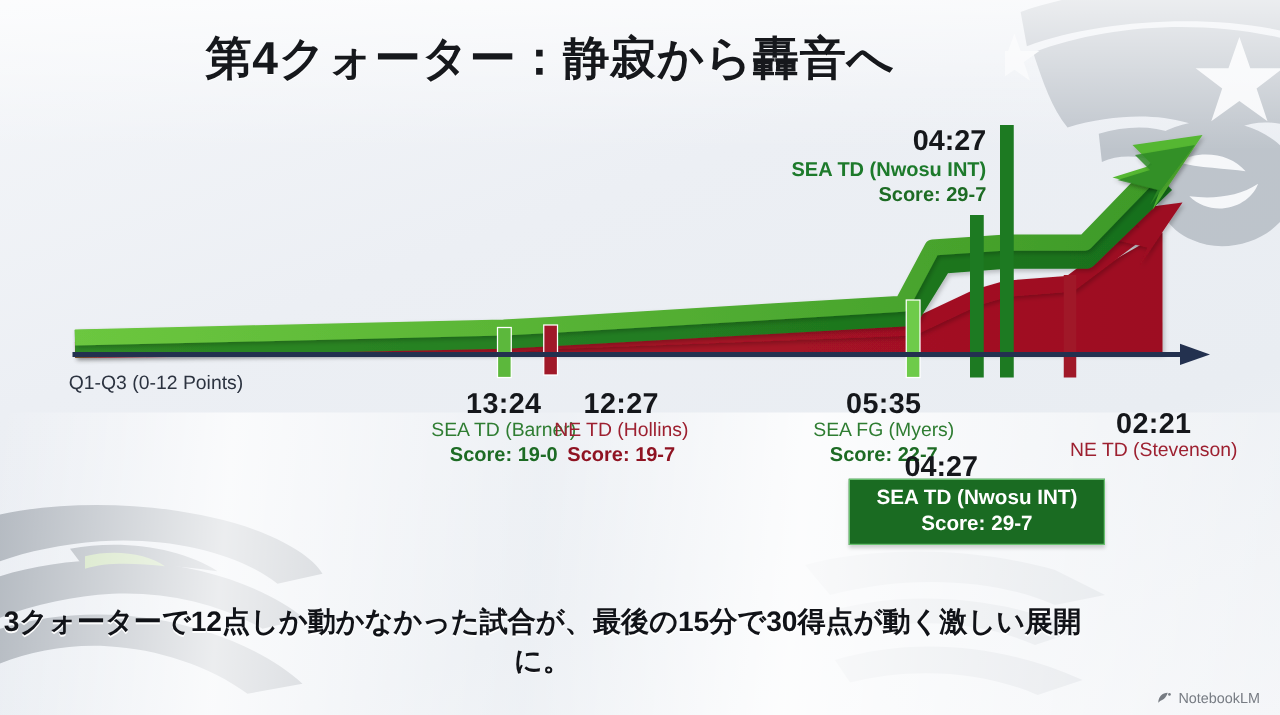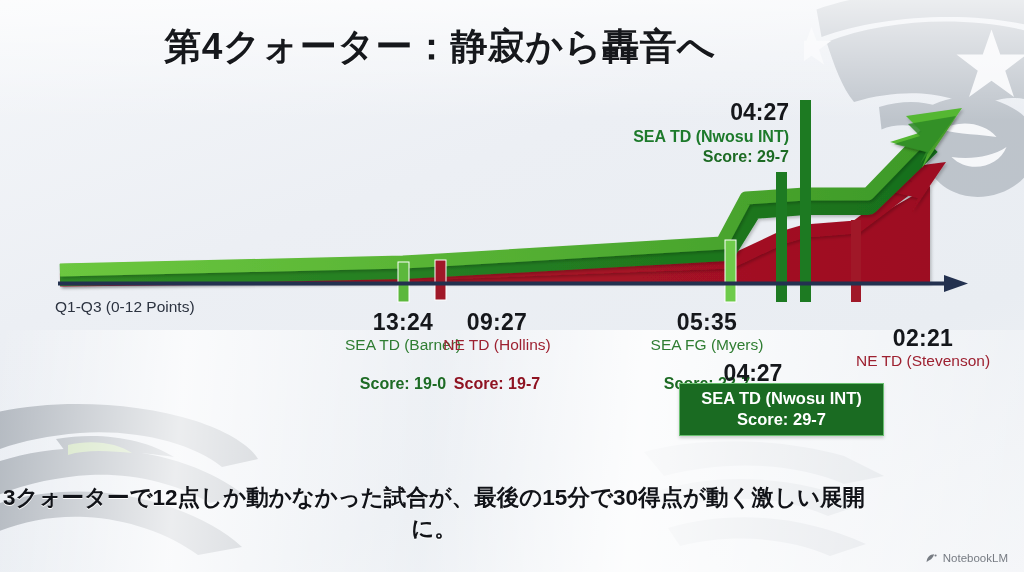--- a/index.html
+++ b/index.html
@@ -42,21 +42,21 @@
   #axis-caption{
     position:absolute;left:55px;top:298px;
     font-size:15.5px;color:#2c3340;font-weight:normal;
   }
 
   
   .evt{position:absolute;text-align:center;white-space:nowrap;
        transform:translateX(-50%);line-height:1.22;}
   .evt .t{font-size:23px;font-weight:bold;color:#15171b;letter-spacing:.3px;}
   .evt .d{font-size:15.5px;}
-  .evt .s{font-size:16px;font-weight:bold;margin-top:19px;}
+  .evt .s{font-size:16px;font-weight:bold;}
   .evt.green .d{color:#2f7d32;text-align:right;}
   .evt.green .s{color:#1d6b24;}
   .evt.red   .d{color:#9d2030;}
   .evt.red   .s{color:#8f1322;}
 
   
   #evt-top{position:absolute;right:235px;top:98px;text-align:right;line-height:1.25;}
   #evt-top .t{font-size:23px;font-weight:bold;color:#15171b;}
   #evt-top .d{font-size:16px;font-weight:bold;color:#1d7a2b;}
   #evt-top .s{font-size:16px;font-weight:bold;color:#1d6b24;}
@@ -77,21 +77,21 @@
 
   
   #caption{
     position:absolute;left:0;bottom:28px;width:868px;text-align:center;
     font-size:22.5px;font-weight:bold;color:#111318;
     text-shadow:0 1px 0 rgba(255,255,255,.95);
   }
   
   #watermark{
     position:absolute;right:16px;bottom:7px;
-    display:flex;align-items:flex-start;gap:5px;
+    display:flex;align-items:center;gap:5px;
     font-size:11.5px;color:#6a6f77;opacity:.9;
   }
 </style>
 </head>
 <body>
 
 <div id="slide">
 
   <svg class="logo" id="pats-logo" viewBox="0 0 200 200">
     <g fill="#9aa2ac">
@@ -189,21 +189,21 @@
     <div class="s">Score: 29-7</div>
   </div>
 
   <div class="evt green" style="left:403px;top:308px;">
     <div class="t">13:24</div>
     <div class="d">SEA TD (Barner)</div>
     <div class="s">Score: 19-0</div>
   </div>
 
   <div class="evt red" style="left:497px;top:308px;">
-    <div class="t">09:27</div>
+    <div class="t">12:27</div>
     <div class="d">NE TD (Hollins)</div>
     <div class="s">Score: 19-7</div>
   </div>
 
   <div class="evt green" style="left:707px;top:308px;">
     <div class="t">05:35</div>
     <div class="d">SEA FG (Myers)</div>
     <div class="s">Score: 22-7</div>
   </div>
 

